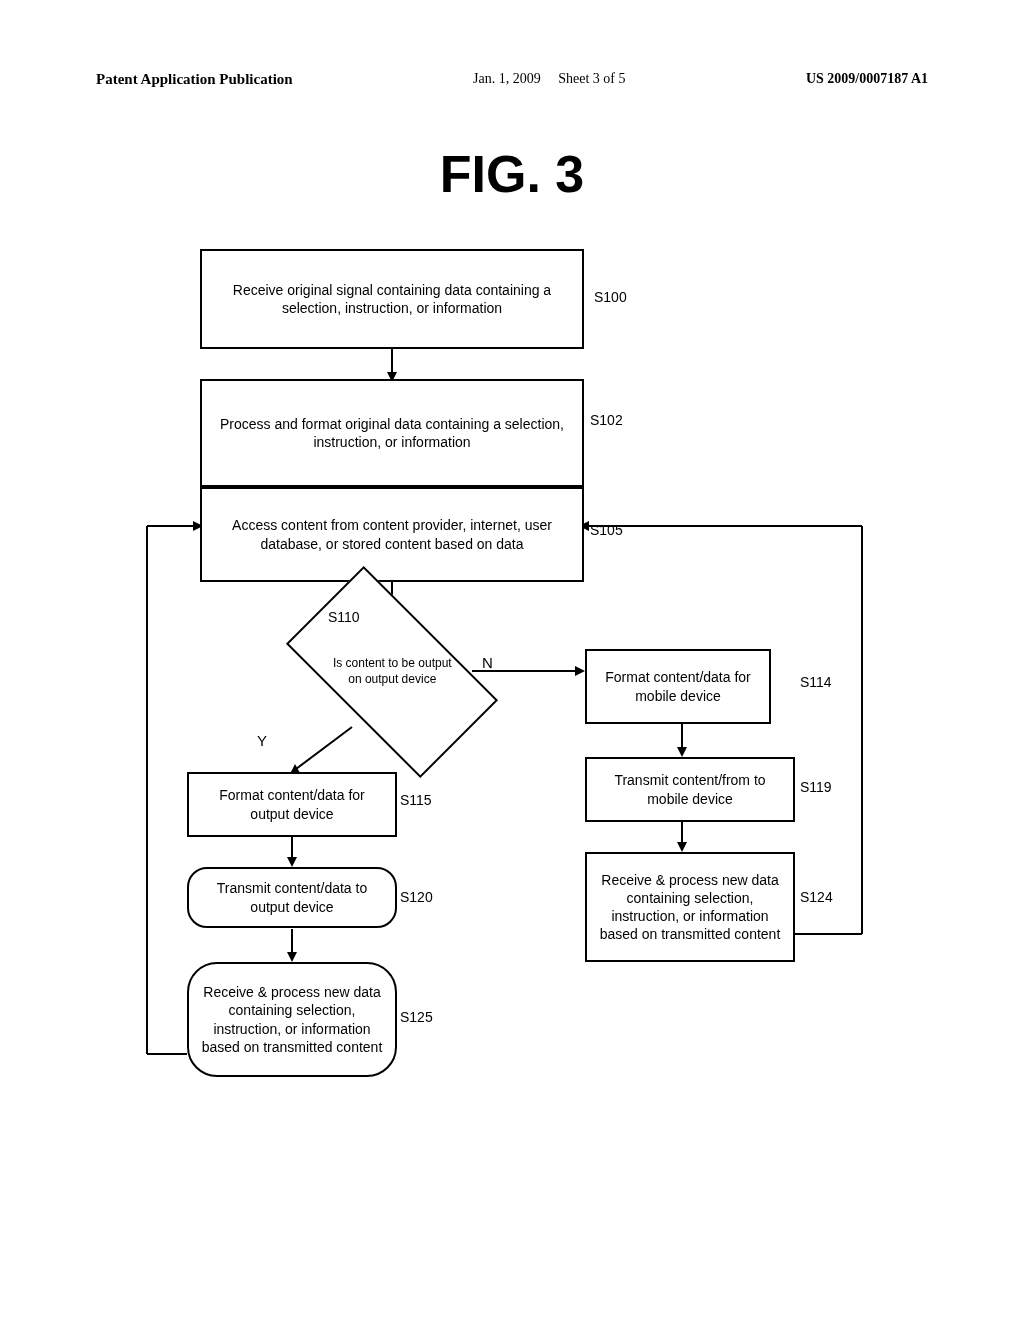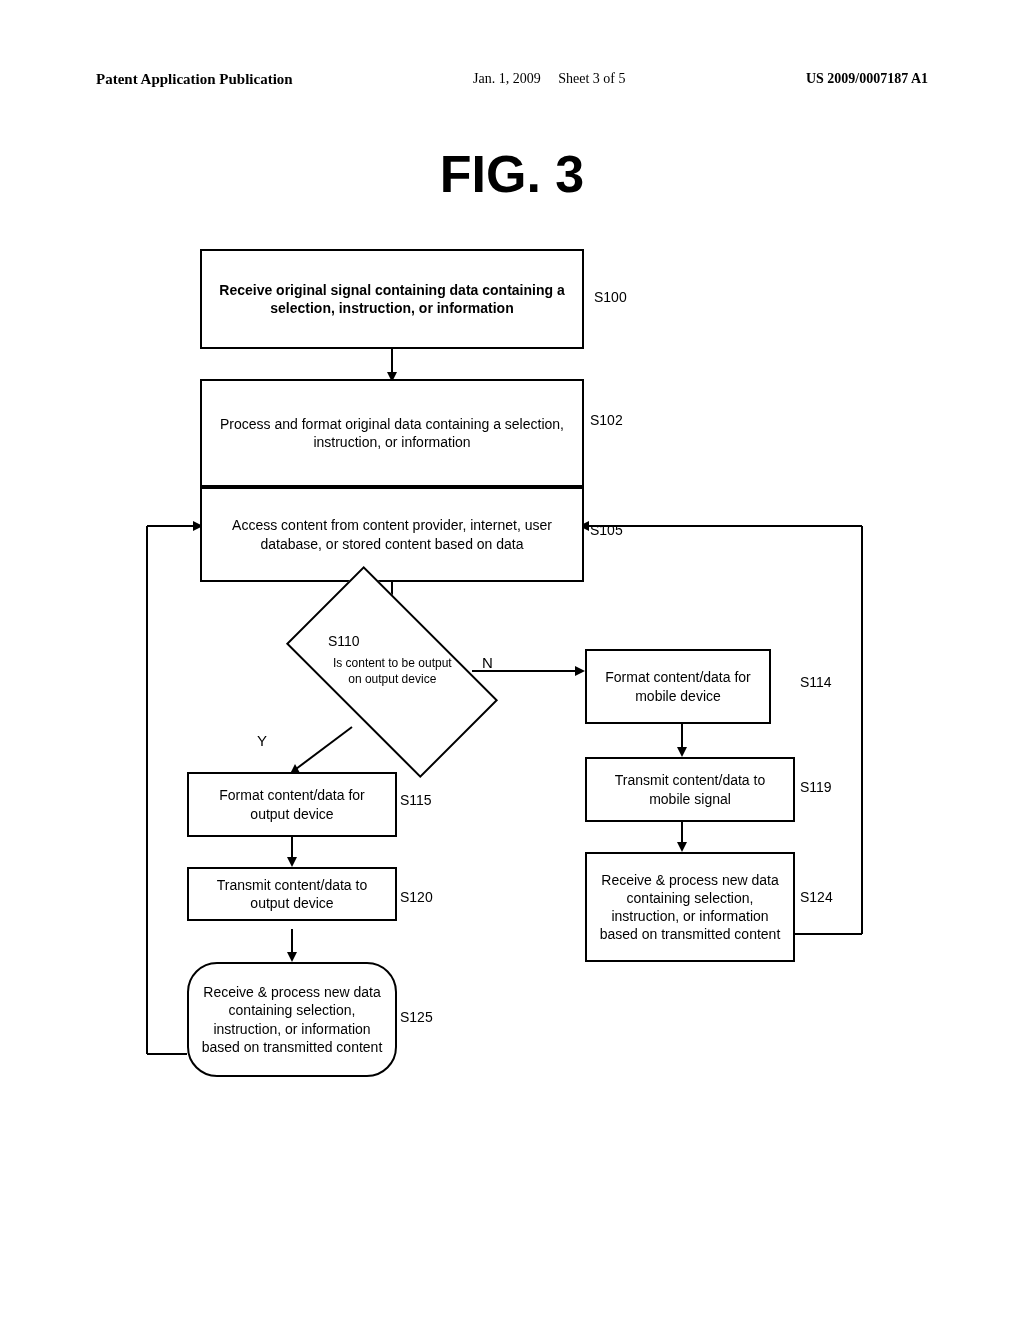--- a/index.html
+++ b/index.html
@@ -147,65 +147,65 @@
       <line x1="65" y1="820" x2="65" y2="292" stroke="#000" stroke-width="2"></line>
       <line x1="65" y1="292" x2="118" y2="292" stroke="#000" stroke-width="2"></line>
       <polygon points="121,292 111,287 111,297" fill="#000"></polygon>
 
       <line x1="710" y1="700" x2="780" y2="700" stroke="#000" stroke-width="2"></line>
       <line x1="780" y1="700" x2="780" y2="292" stroke="#000" stroke-width="2"></line>
       <line x1="780" y1="292" x2="500" y2="292" stroke="#000" stroke-width="2"></line>
       <polygon points="497,292 507,287 507,297" fill="#000"></polygon>
     </svg>
 
-    <div class="flow-box" style="left:118px; top:15px; width:384px; height:100px;font-weight:bold;">
+    <div class="flow-box" style="left:118px; top:15px; width:384px; height:100px;">
       <span>Receive original signal containing data containing a selection, instruction, or information</span>
     </div>
     <div class="step-label" style="left:512px; top:55px;">S100</div>
 
     <div class="flow-box" style="left:118px; top:145px; width:384px; height:108px;">
       <span>Process and format original data containing a selection, instruction, or information</span>
     </div>
     <div class="step-label" style="left:508px; top:178px;">S102</div>
 
     <div class="flow-box" style="left:118px; top:253px; width:384px; height:95px;">
       <span>Access content from content provider, internet, user database, or stored content based on data</span>
     </div>
     <div class="step-label" style="left:508px; top:288px;">S105</div>
 
     <div class="flow-diamond" style="left:215px; top:383px; width:190px; height:110px; border:2px solid #000;">
       <div class="flow-diamond-text" style="width:120px; font-size:12px;">Is content to be output on output device</div>
     </div>
-    <div class="step-label" style="left:246px; top:375px;margin-top:24px;">S110</div>
+    <div class="step-label" style="left:246px; top:375px;">S110</div>
 
     <div class="step-label" style="left:400px; top:420px; font-size:15px; font-family:Arial,sans-serif;">N</div>
 
     <div class="step-label" style="left:175px; top:498px; font-size:15px; font-family:Arial,sans-serif;">Y</div>
 
     <div class="flow-box" style="left:503px; top:415px; width:186px; height:75px;">
       <span>Format content/data for mobile device</span>
     </div>
     <div class="step-label" style="left:718px; top:440px;">S114</div>
 
     <div class="flow-box" style="left:503px; top:523px; width:210px; height:65px;">
-      <span>Transmit content/data to mobile signal</span>
+      <span>Transmit content/from to mobile device</span>
     </div>
     <div class="step-label" style="left:718px; top:545px;">S119</div>
 
     <div class="flow-box" style="left:503px; top:618px; width:210px; height:110px;">
       <span>Receive &amp; process new data containing selection, instruction, or information based on transmitted content</span>
     </div>
     <div class="step-label" style="left:718px; top:655px;">S124</div>
 
     <div class="flow-box" style="left:105px; top:538px; width:210px; height:65px;">
       <span>Format content/data for output device</span>
     </div>
     <div class="step-label" style="left:318px; top:558px;">S115</div>
 
-    <div class="flow-box" style="left:105px; top:633px; width:210px; height:54px;">
+    <div class="flow-box" style="left:105px; top:633px; width:210px; height:61px;border-radius:20px;">
       <span>Transmit content/data to output device</span>
     </div>
     <div class="step-label" style="left:318px; top:655px;text-align:center;">S120</div>
 
     <div class="flow-box" style="left:105px; top:728px; width:210px; height:115px; border-radius:30px;">
       <span>Receive &amp; process new data containing selection, instruction, or information based on transmitted content</span>
     </div>
     <div class="step-label" style="left:318px; top:775px;">S125</div>
   </div>
 </div>

